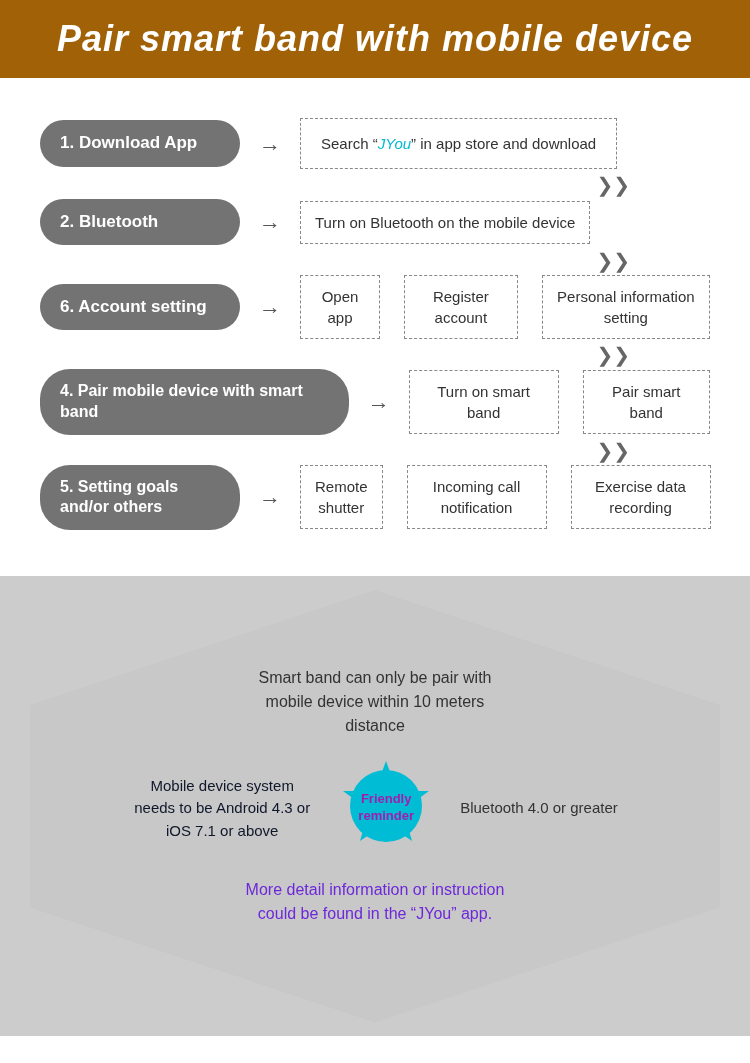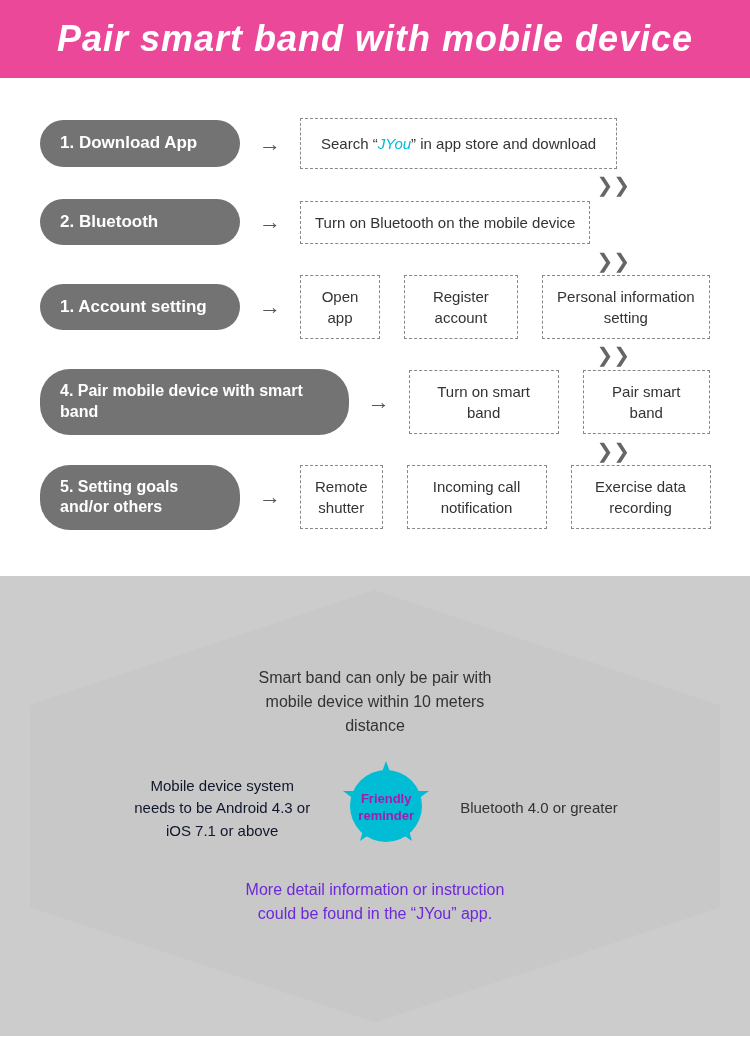--- a/index.html
+++ b/index.html
@@ -6,21 +6,21 @@
     body {
       width: 750px;
       min-height: 1063px;
       background: #f5f5f5;
       font-family: Arial, sans-serif;
       overflow-x: hidden;
     }
 
     
     .header {
-      background: #ec4899;
+      background: #a16207;
       width: 100%;
       padding: 18px 20px;
       text-align: center;
     }
     .header-title {
       color: #fff;
       font-size: 36px;
       font-weight: 900;
       font-style: italic;
       letter-spacing: 1px;
@@ -145,21 +145,21 @@
     <div class="arrow-right">→</div>
     <div class="dashed-box wide">Turn on Bluetooth on the mobile device</div>
   </div>
 
   <div class="down-arrow-row">
     <div class="down-arrow" style="font-size:20px; color:#666;">❯❯</div>
   </div>
 
   <div class="flow-row" style="margin-bottom:6px;">
     <div class="step-pill">
-      <span>1. Account setting</span>
+      <span>6. Account setting</span>
     </div>
     <div class="arrow-right">→</div>
     <div class="boxes-group">
       <div class="dashed-box">Open app</div>
       <div class="dashed-box">Register account</div>
       <div class="dashed-box wider">Personal information setting</div>
     </div>
   </div>
 
   <div class="down-arrow-row">

